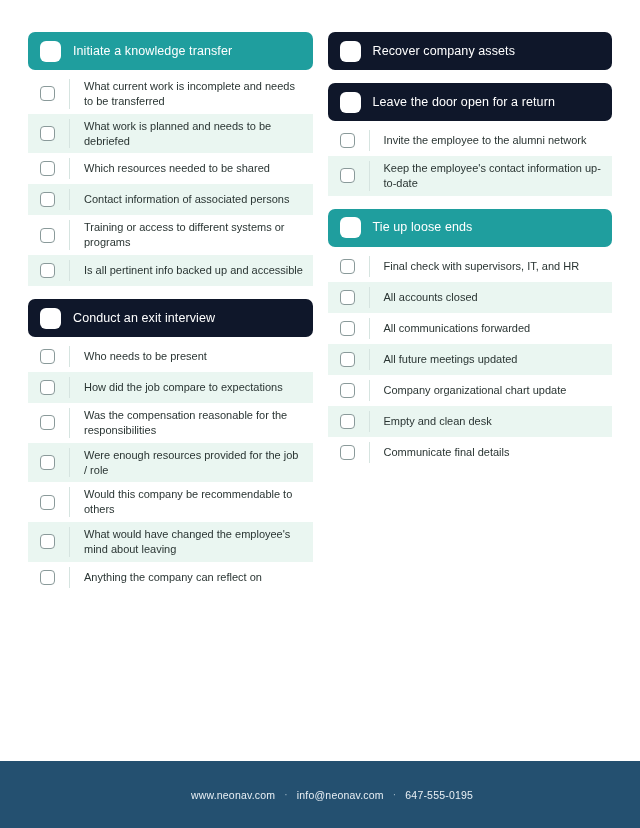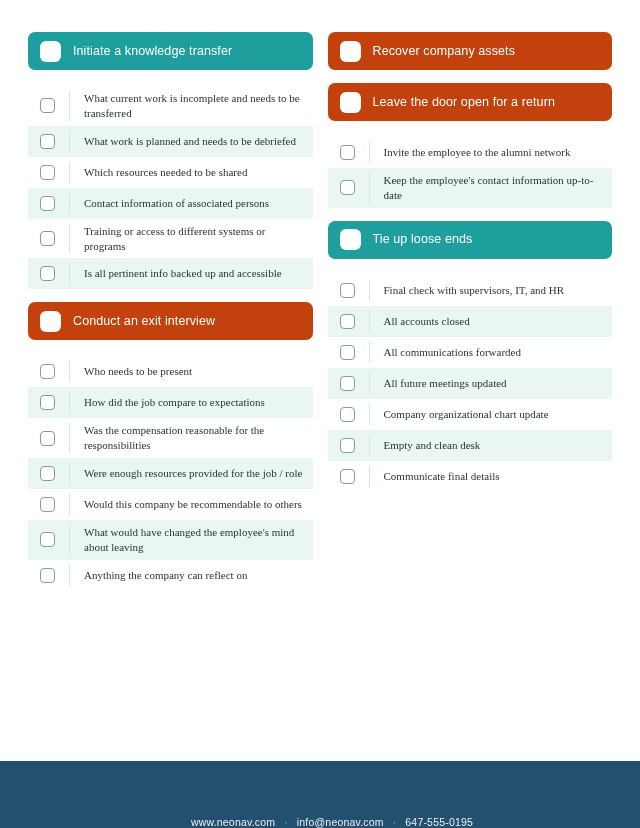--- a/index.html
+++ b/index.html
@@ -45,39 +45,39 @@
   .section-header {
     display: flex;
     align-items: center;
     height: 38px;
     border-radius: 7px;
     padding: 0 12px;
     gap: 12px;
   }
 
   .section-header.dark  { background: #1F9E9E; }
-  .section-header.light { background: #c2410c; }
+  .section-header.light { background: #0f172a; }
 
   .header-box {
     width: 21px;
     height: 21px;
     border-radius: 6px;
     background: #ffffff;
     flex: 0 0 auto;
   }
 
   .section-title {
     color: #ffffff;
     font-size: 12.5px;
     letter-spacing: 0.1px;
     line-height: 1.2;
   }
 
   
-  .rows { width: 100%; padding-top: 16px; font-family: Liberation Serif, serif; }
+  .rows { width: 100%; padding-top: 4px; }
 
   .row {
     display: flex;
     align-items: center;
     min-height: 31px;
     padding: 5px 8px 5px 12px;
     gap: 0;
     background: #ffffff;
   }
 
@@ -106,21 +106,21 @@
 
   
   .footer {
     position: absolute;
     left: 0;
     bottom: 0;
     width: 640px;
     height: 67px;
     background: #245070;
     display: flex;
-    align-items: flex-end;
+    align-items: center;
     justify-content: center;
     padding-left: 24px;
   }
 
   .footer-inner {
     display: flex;
     align-items: center;
     gap: 9px;
     color: #E8EFF4;
     font-size: 10.5px;

